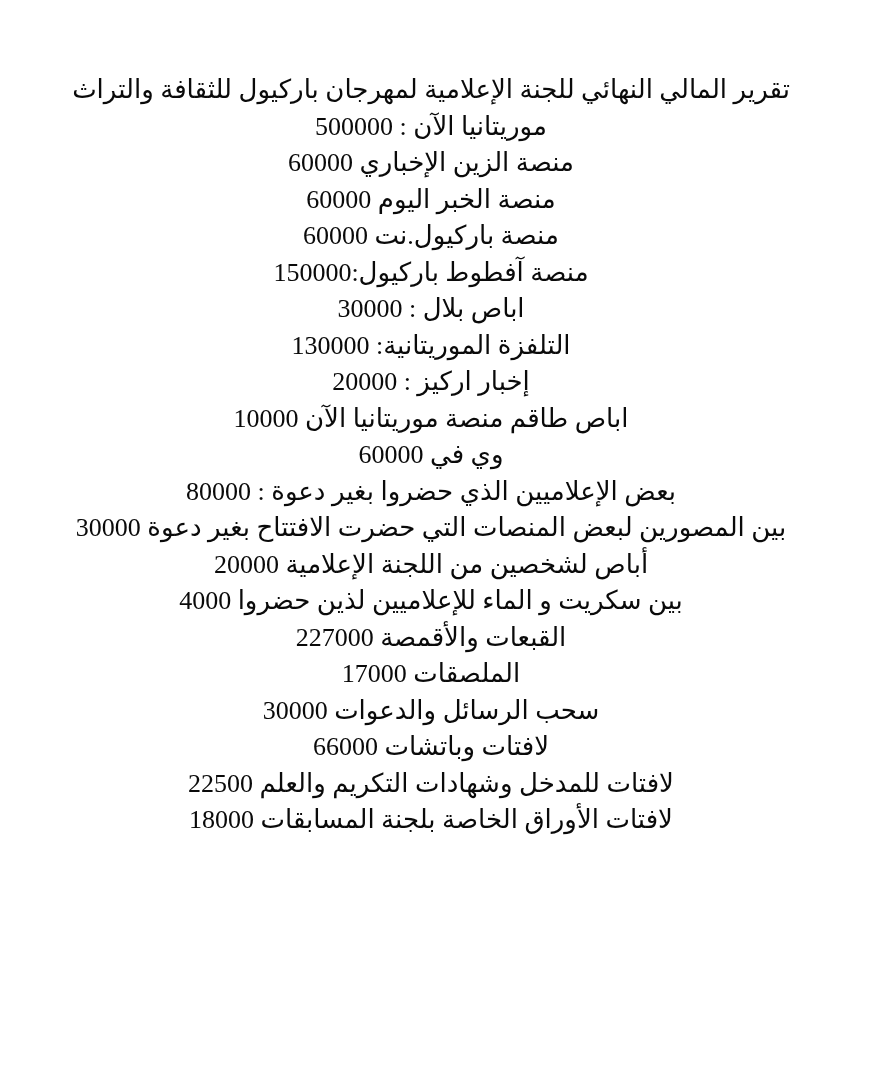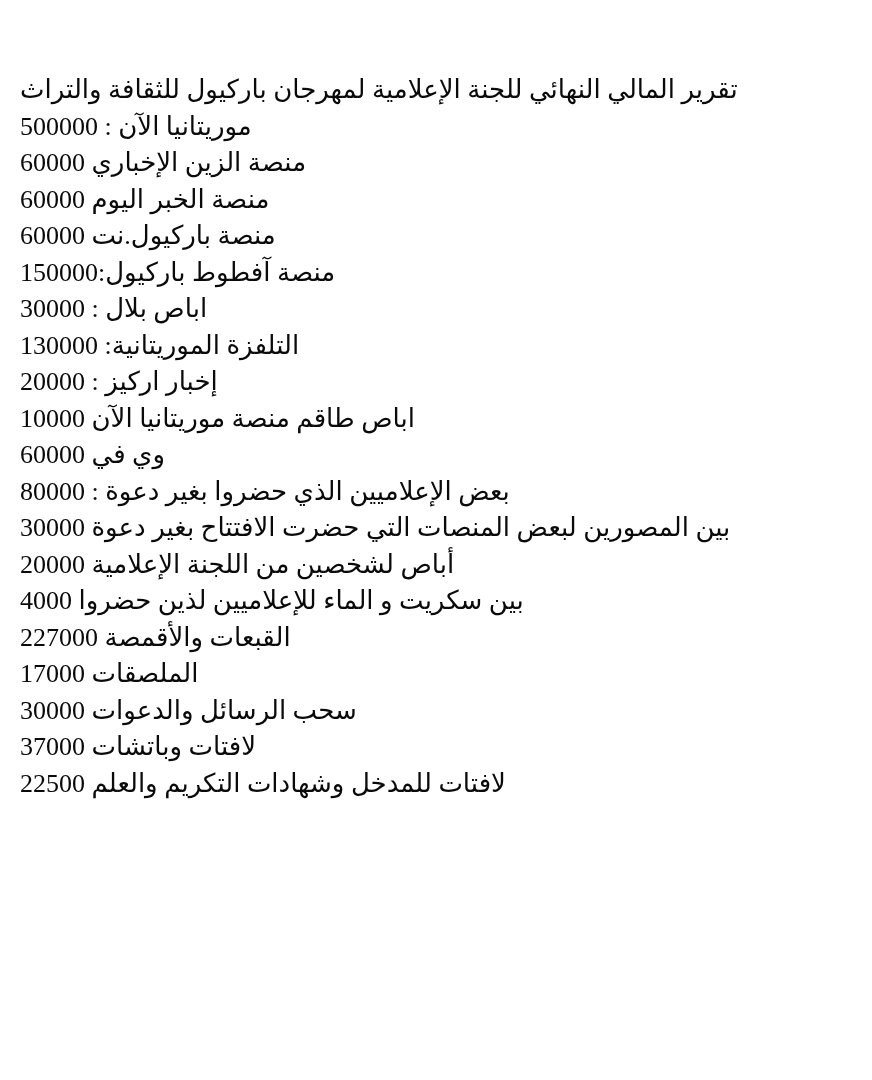--- a/index.html
+++ b/index.html
@@ -9,21 +9,21 @@
     width: 872px;
     height: 1080px;
     overflow: hidden;
   }
   .page {
     box-sizing: border-box;
     width: 872px;
     height: 1080px;
     background: #ffffff;
     direction: rtl;
-    text-align: left;
+    text-align: center;
     padding: 72px 30px 0 20px;
     font-family: "Liberation Serif", "DejaVu Serif", "DejaVu Sans", serif;
     color: #0a0a0a;
   }
   .line {
     font-size: 26px;
     line-height: 36.5px;
     white-space: nowrap;
     font-weight: 400;
     letter-spacing: 0px;
@@ -47,15 +47,16 @@
   <div class="line">إخبار اركيز : 20000</div>
   <div class="line">اباص طاقم منصة موريتانيا الآن 10000</div>
   <div class="line">وي في 60000</div>
   <div class="line">بعض الإعلاميين الذي حضروا بغير دعوة : 80000</div>
   <div class="line">بين المصورين لبعض المنصات التي حضرت الافتتاح بغير دعوة 30000</div>
   <div class="line">أباص لشخصين من اللجنة الإعلامية 20000</div>
   <div class="line">بين سكريت و الماء للإعلاميين لذين حضروا 4000</div>
   <div class="line">القبعات والأقمصة 227000</div>
   <div class="line">الملصقات 17000</div>
   <div class="line">سحب الرسائل والدعوات 30000</div>
-  <div class="line">لافتات وباتشات 37000</div>
+  <div class="line">لافتات وباتشات 66000</div>
   <div class="line">لافتات للمدخل وشهادات التكريم والعلم 22500</div>
+  <div class="line">لافتات الأوراق الخاصة بلجنة المسابقات 18000</div>
 </div>
 
 </body></html>

